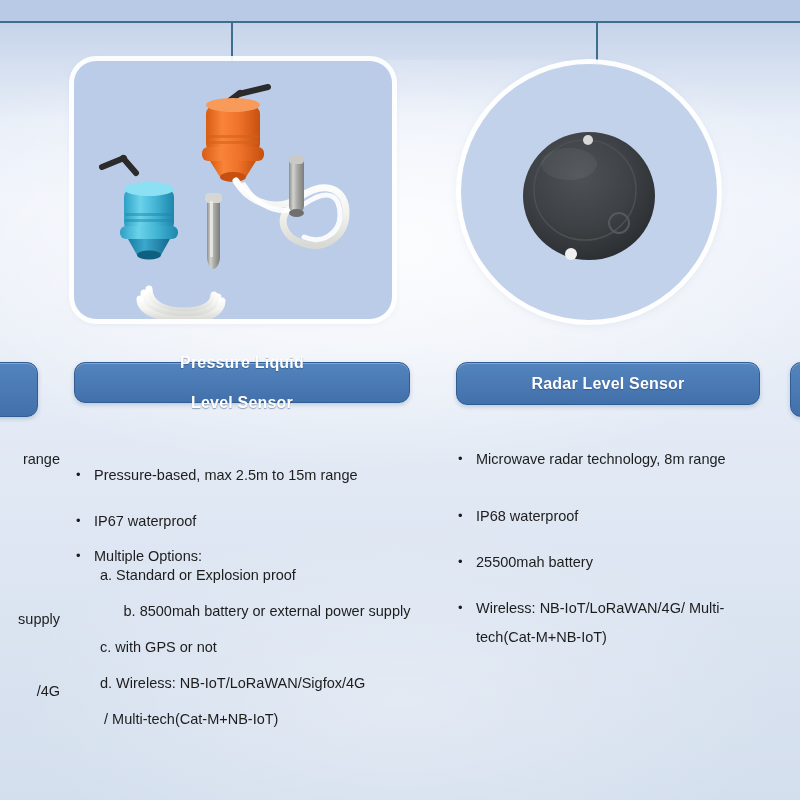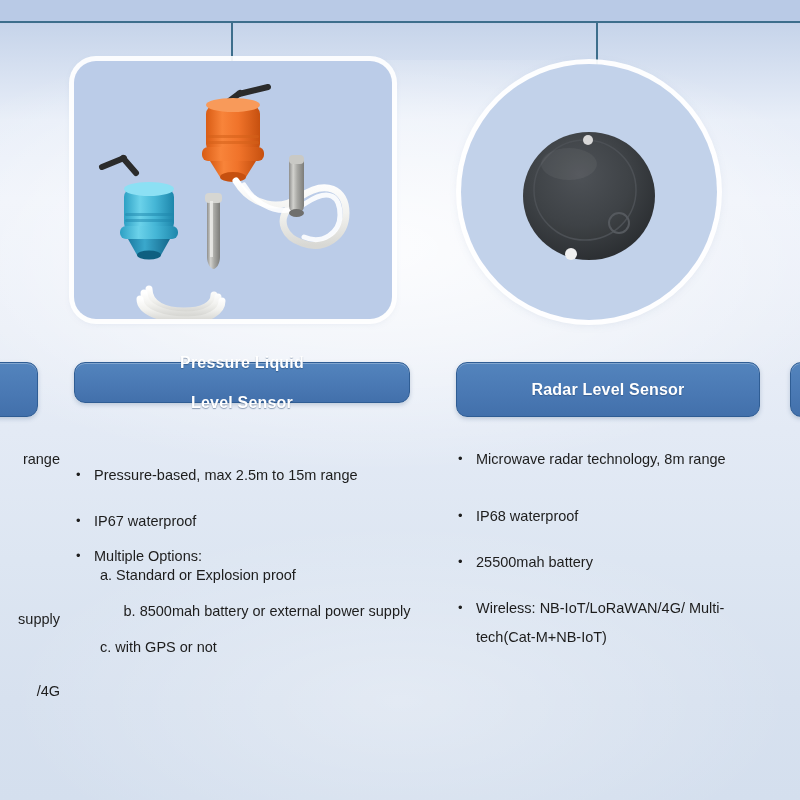--- a/index.html
+++ b/index.html
@@ -112,21 +112,21 @@
     text-align: center;
     display: flex;
     align-items: center;
     justify-content: center;
     box-shadow: 0 2px 4px rgba(60,90,130,0.25), inset 0 1px 0 rgba(255,255,255,0.28);
     text-shadow: 0 1px 1px rgba(30,60,100,0.45);
   }
   .pill span { display: block; }
 
   .pill.center  { left: 74px;  top: 362px; width: 336px; height: 41px; }
-  .pill.right   { left: 456px; top: 362px; width: 304px; height: 55px; }
+  .pill.right   { left: 456px; top: 362px; width: 304px; height: 43px; }
   .pill.cut-left  { left: -48px; top: 362px; width: 86px;  height: 55px; border-radius: 11px; }
   .pill.cut-right { left: 790px; top: 362px; width: 86px;  height: 55px; border-radius: 11px; }
 
   
   .col { position: absolute; }
   .col.center { left: 74px;  top: 466px; width: 360px; }
   .col.right  { left: 456px; top: 450px; width: 320px; }
 
   .bullet {
     position: relative;
@@ -302,20 +302,22 @@
   </div>
 
   <div class="col center">
     <div class="bullet" style="margin-top:0px;">Pressure-based, max 2.5m to 15m range</div>
     <div class="bullet" style="margin-top:27px;">IP67 waterproof</div>
     <div class="bullet" style="margin-top:16px;">Multiple Options:</div>
 
     <div class="subitem" style="">a. Standard or Explosion proof</div>
     <div class="subitem" style="margin-top:17px;text-align:center;">b. 8500mah battery or external power supply</div>
     <div class="subitem" style="margin-top:17px;">c. with GPS or not</div>
+    <div class="subitem" style="margin-top:17px;">d. Wireless: NB-IoT/LoRaWAN/Sigfox/4G</div>
+    <div class="subitem" style="margin-top:17px; padding-left:30px;">/ Multi-tech(Cat-M+NB-IoT)</div>
   </div>
 
   <div class="col right">
     <div class="bullet" style="margin-top:0px;">Microwave radar technology, 8m range</div>
     <div class="bullet" style="margin-top:38px;">IP68 waterproof</div>
     <div class="bullet" style="margin-top:27px;">25500mah battery</div>
     <div class="bullet" style="margin-top:27px;">Wireless: NB-IoT/LoRaWAN/4G/ Multi-</div>
     <div class="contline" style="margin-top:10px;">tech(Cat-M+NB-IoT)</div>
   </div>
 

